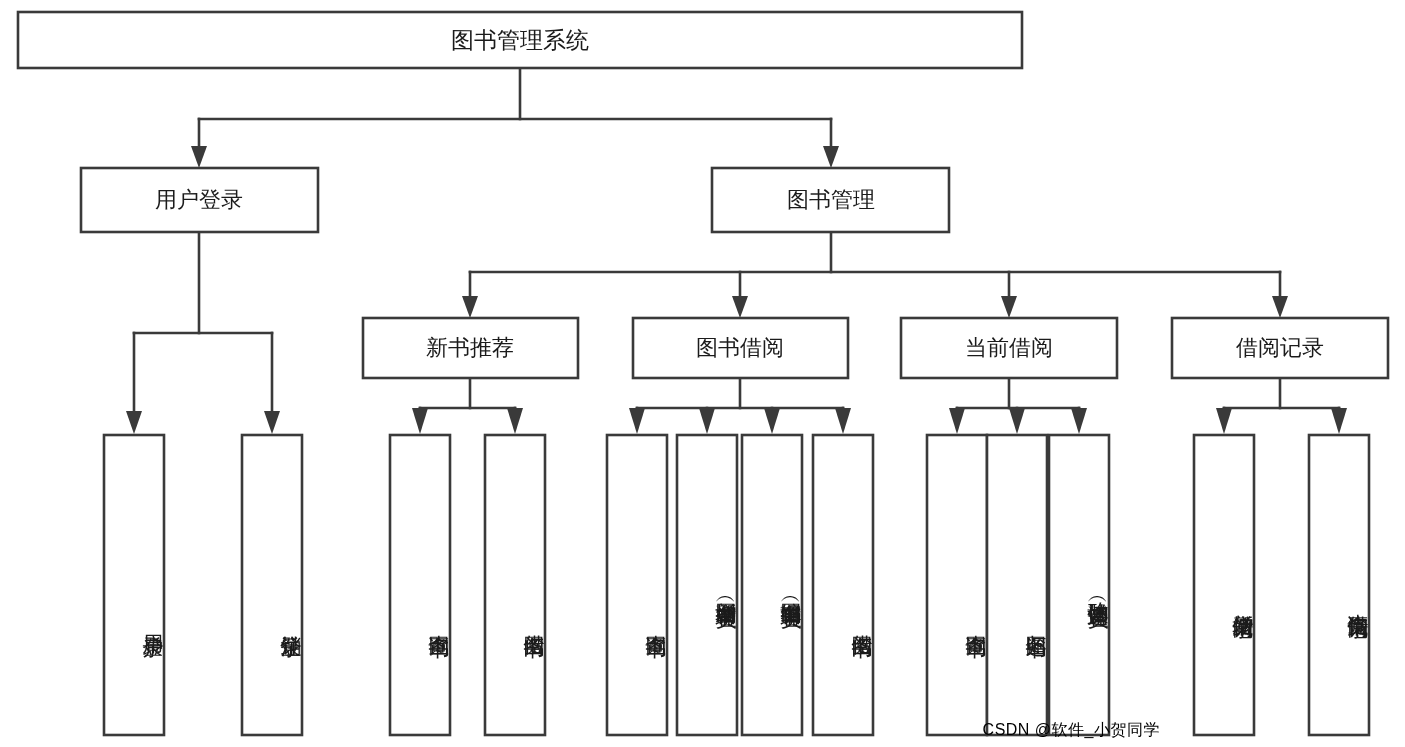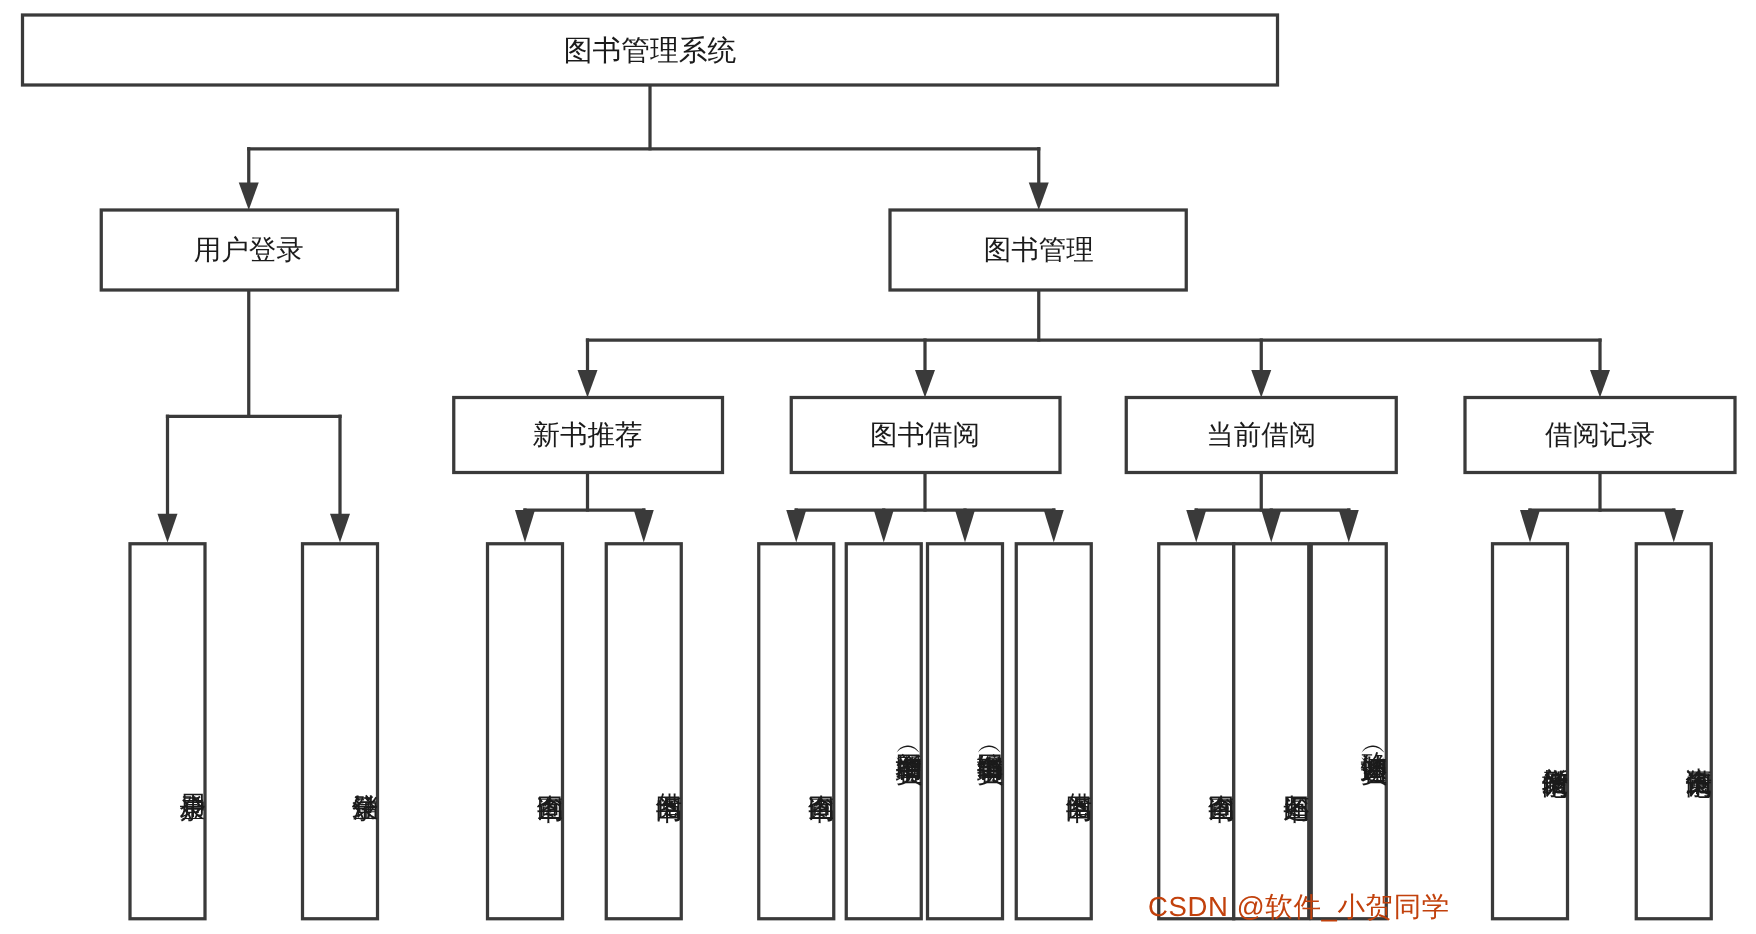--- a/index.html
+++ b/index.html
@@ -63,22 +63,22 @@
     align-items: flex-start;
     justify-content: center;
     white-space: nowrap;
     pointer-events: none;
   }
   .watermark {
     position: absolute;
     right: 8px;
     bottom: 6px;
     font-family: "Liberation Sans", "DejaVu Sans", sans-serif;
-    font-size: 22px;
-    color: #c2410c;
+    font-size: 16px;
+    color: #000000;
     letter-spacing: 0.5px;
     white-space: nowrap;
   }
 </style>
 </head>
 <body>
 
 <div id="diagram-root">
 
   <svg class="tree-canvas" viewBox="0 0 1405 747" xmlns="http://www.w3.org/2000/svg">

